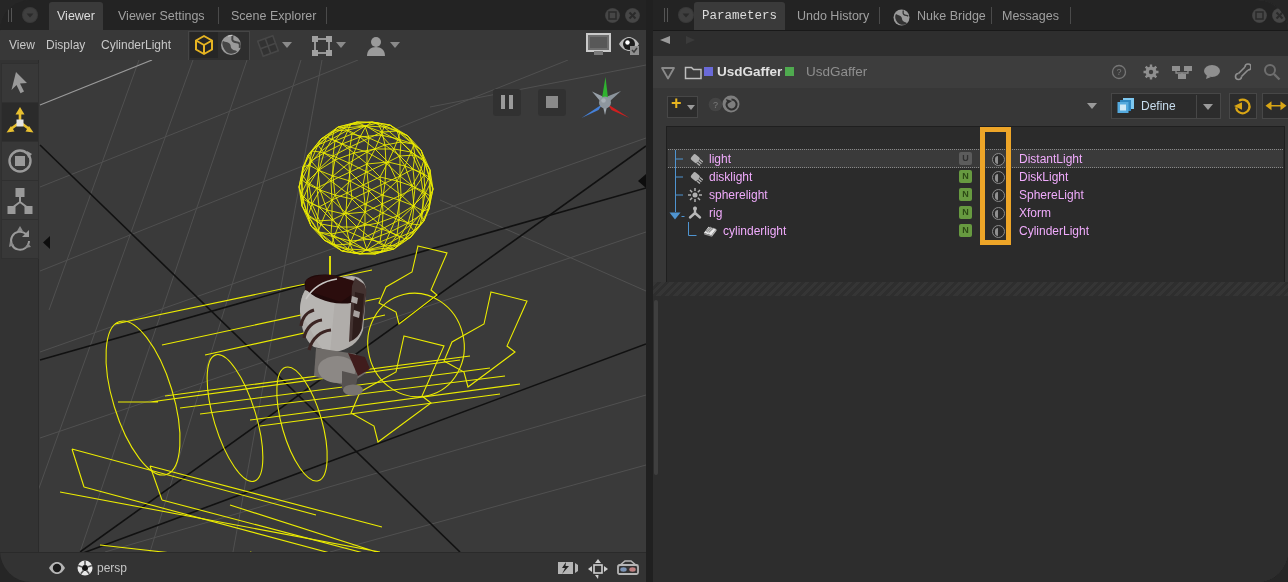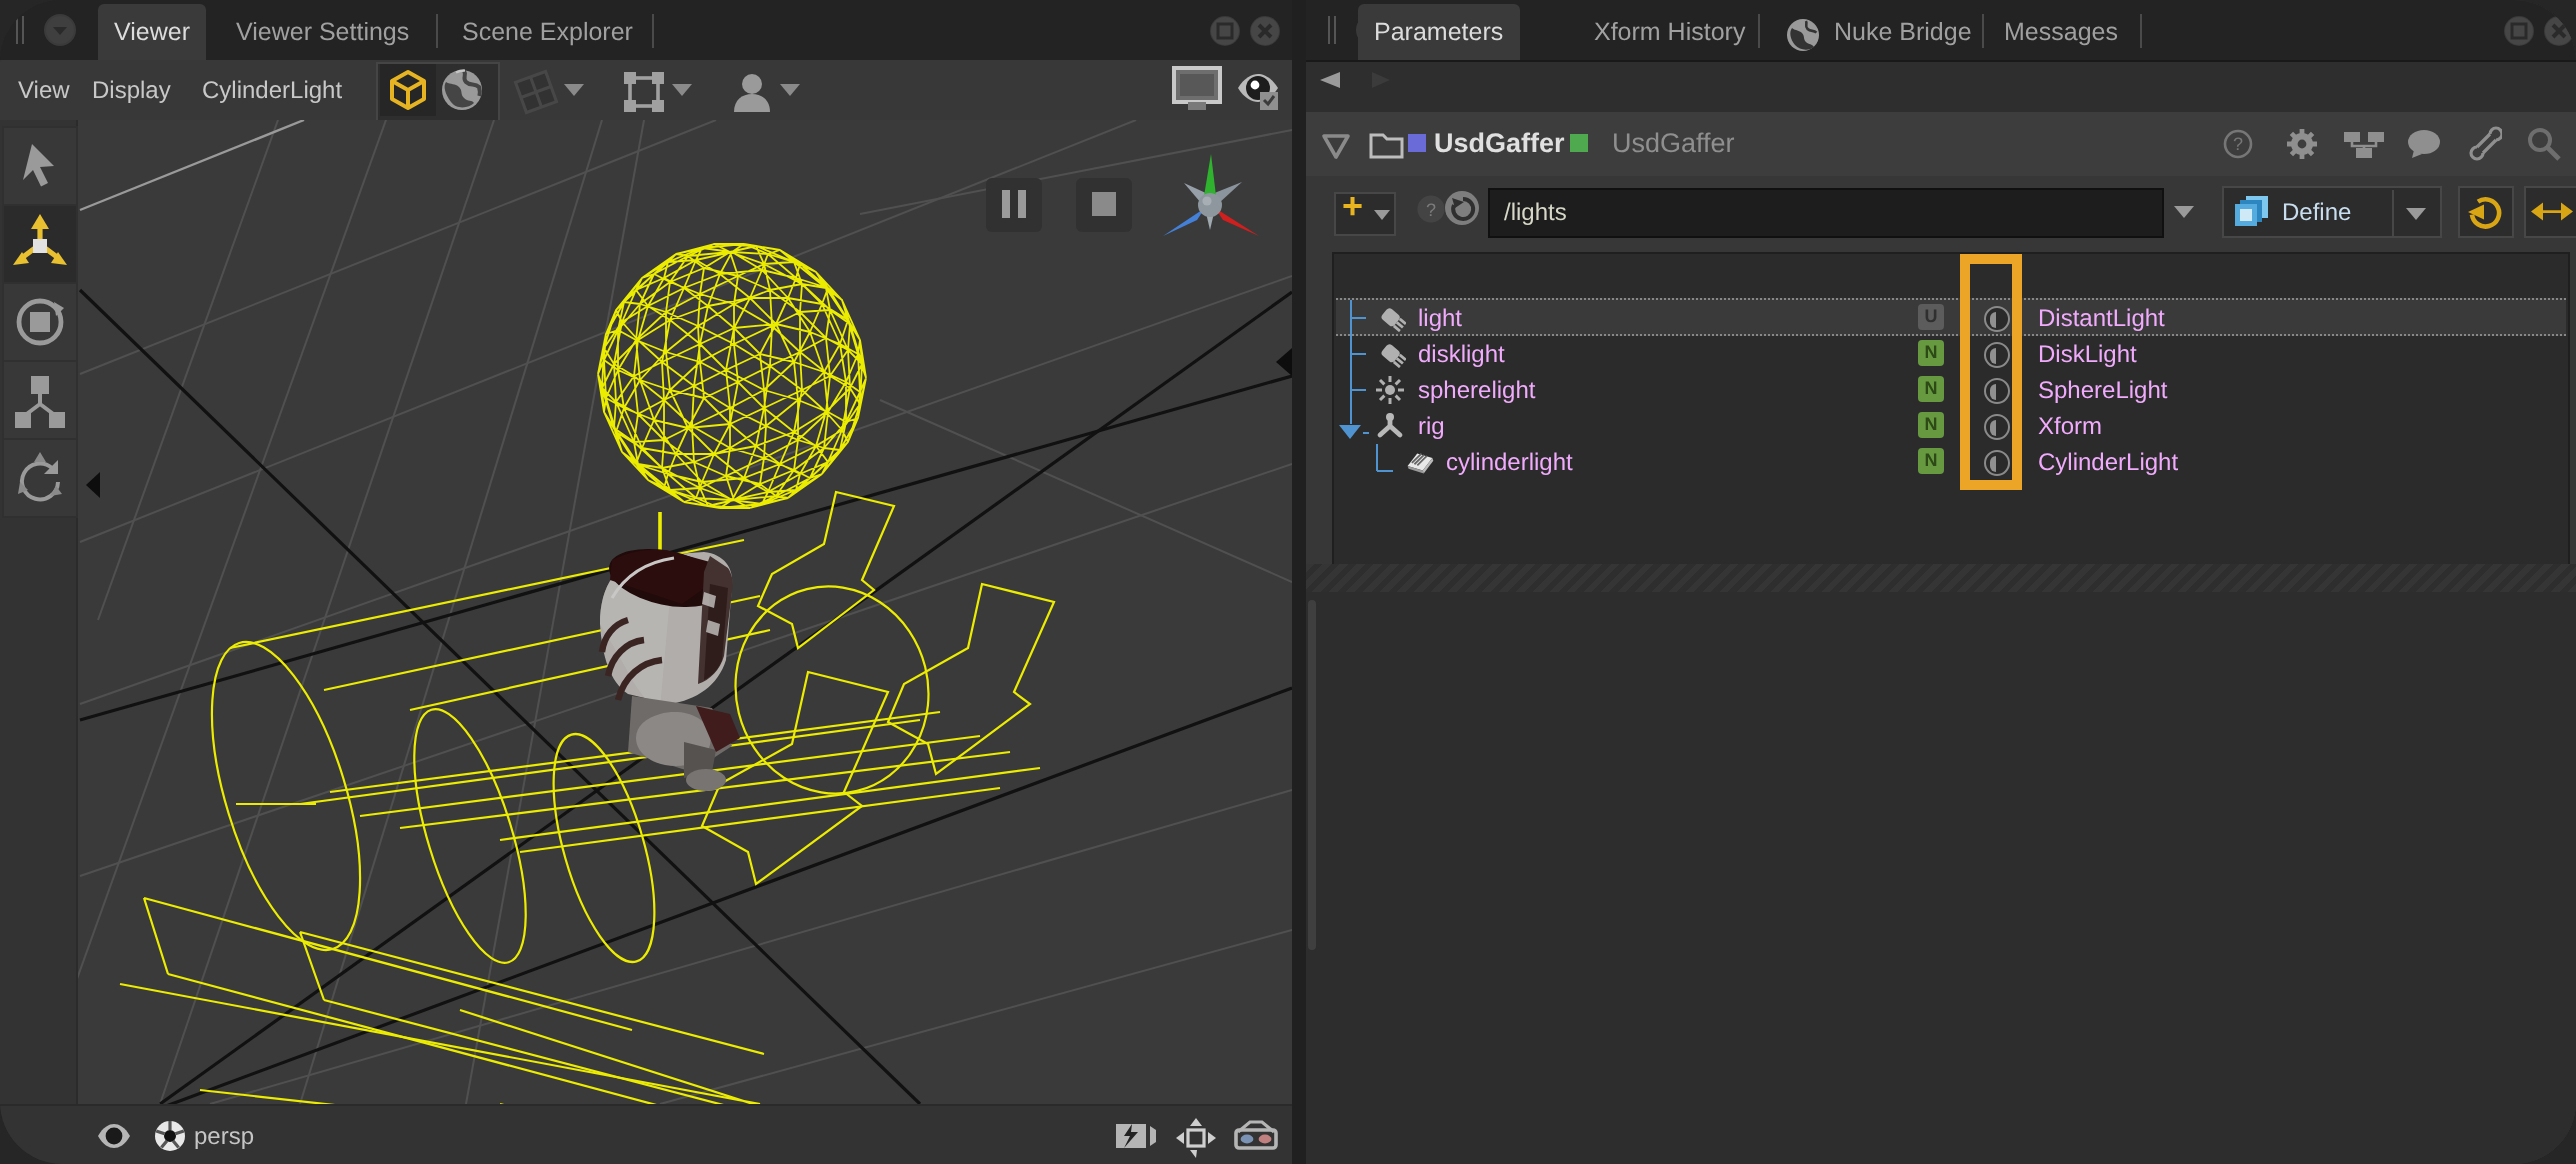--- a/index.html
+++ b/index.html
@@ -275,22 +275,22 @@
   <div class="abs" id="vsplit"></div>
 
   <div class="abs" id="rpanel">
     <div class="abs tabbar" style="left:0;top:0;width:635px;">
       <div class="grip" style="left:11px"></div>
         <div class="grip" style="left:14px"></div>
       <div class="circbtn" style="left:25px;top:7px;width:16px;height:16px;"><svg width="16" height="16">
             <circle cx="8" cy="8" r="7" fill="#3f3f3f"></circle>
             <path d="M4.5 6.5h7l-3.5 4z" fill="#2a2a2a"></path>
           </svg></div>
-      <div class="tab active" style="left:26px;">Parameters</div>
-      <div class="tab" style="left:136px;">Xform History</div>
+      <div class="tab active" style="left:41px;font-family:Liberation Mono, monospace;">Parameters</div>
+      <div class="tab" style="left:136px;">Undo History</div>
       <div class="tabsep" style="left:226px"></div>
       <div class="tab" style="left:232px;padding-left:32px;">Nuke Bridge<span style="position:absolute;left:8px;top:6px;"><svg width="17" height="17">
               <circle cx="8.5" cy="8.5" r="8" fill="#9a9a9a"></circle>
               <path d="M3 5c2 1.5 3.5 1 5 2.5s.5 3 2 4.5 3 .8 4 2.5c-2 1.8-7 2-9.5-1S1.5 7 3 5z" fill="#333"></path>
               <path d="M10 1.5c.8 1.5-.8 2.4.8 4s3 .3 4.4 1.8" stroke="#333" stroke-width="1.3" fill="none"></path>
             </svg></span></div>
       <div class="tabsep" style="left:338px"></div>
       <div class="tab" style="left:341px;">Messages</div>
       <div class="tabsep" style="left:417px"></div>
       <div class="circbtn" style="left:599px;top:8px;width:15px;height:15px;"><svg width="15" height="15">
@@ -361,23 +361,20 @@
       </div>
       <div class="abs" style="left:55px;top:9px;opacity:.7;"><svg width="15" height="15">
             <circle cx="7.5" cy="7.5" r="6.8" fill="#4a4a4a"></circle>
             <text x="7.5" y="11" font-size="9" fill="#999" text-anchor="middle">?</text>
           </svg></div>
       <div class="abs" style="left:69px;top:7px;"><svg width="18" height="18">
             <circle cx="9" cy="9" r="8.5" fill="#7e7e7e"></circle>
             <path d="M9.5 4.5a5 5 0 1 1-4.5 3" fill="none" stroke="#2f2f2f" stroke-width="2"></path>
             <path d="M4 4l1.5 5L10 6z" fill="#2f2f2f"></path>
           </svg></div>
-      <div class="abs" style="left:91px;top:6px;width:336px;height:23px;background:#1d1d1d;border:1px solid #101010;line-height:23px;">
-        <span style="position:absolute;left:7px;color:#d8d8c8;">/lights</span>
-        </div>
       <span style="position:absolute;left:434px;top:15px;width:0;height:0;border-left:5px solid transparent;border-right:5px solid transparent;border-top:6px solid #9a9a9a;"></span>
       <div class="abs" style="left:458px;top:5px;width:108px;height:24px;background:#2c2c2c;border:1px solid #474747;line-height:24px;">
         <span style="position:absolute;left:4px;top:3px;"><svg width="19" height="18">
               <g>
                 <rect x="7" y="1" width="11" height="11" fill="#7ec8f0"></rect>
                 <rect x="4" y="3" width="11" height="11" fill="#2e86c0"></rect>
                 <rect x="1.5" y="5" width="11" height="11" fill="#55aade"></rect>
                 <rect x="4" y="7.5" width="6" height="6" fill="#cfe9f7"></rect>
               </g>
             </svg></span>

